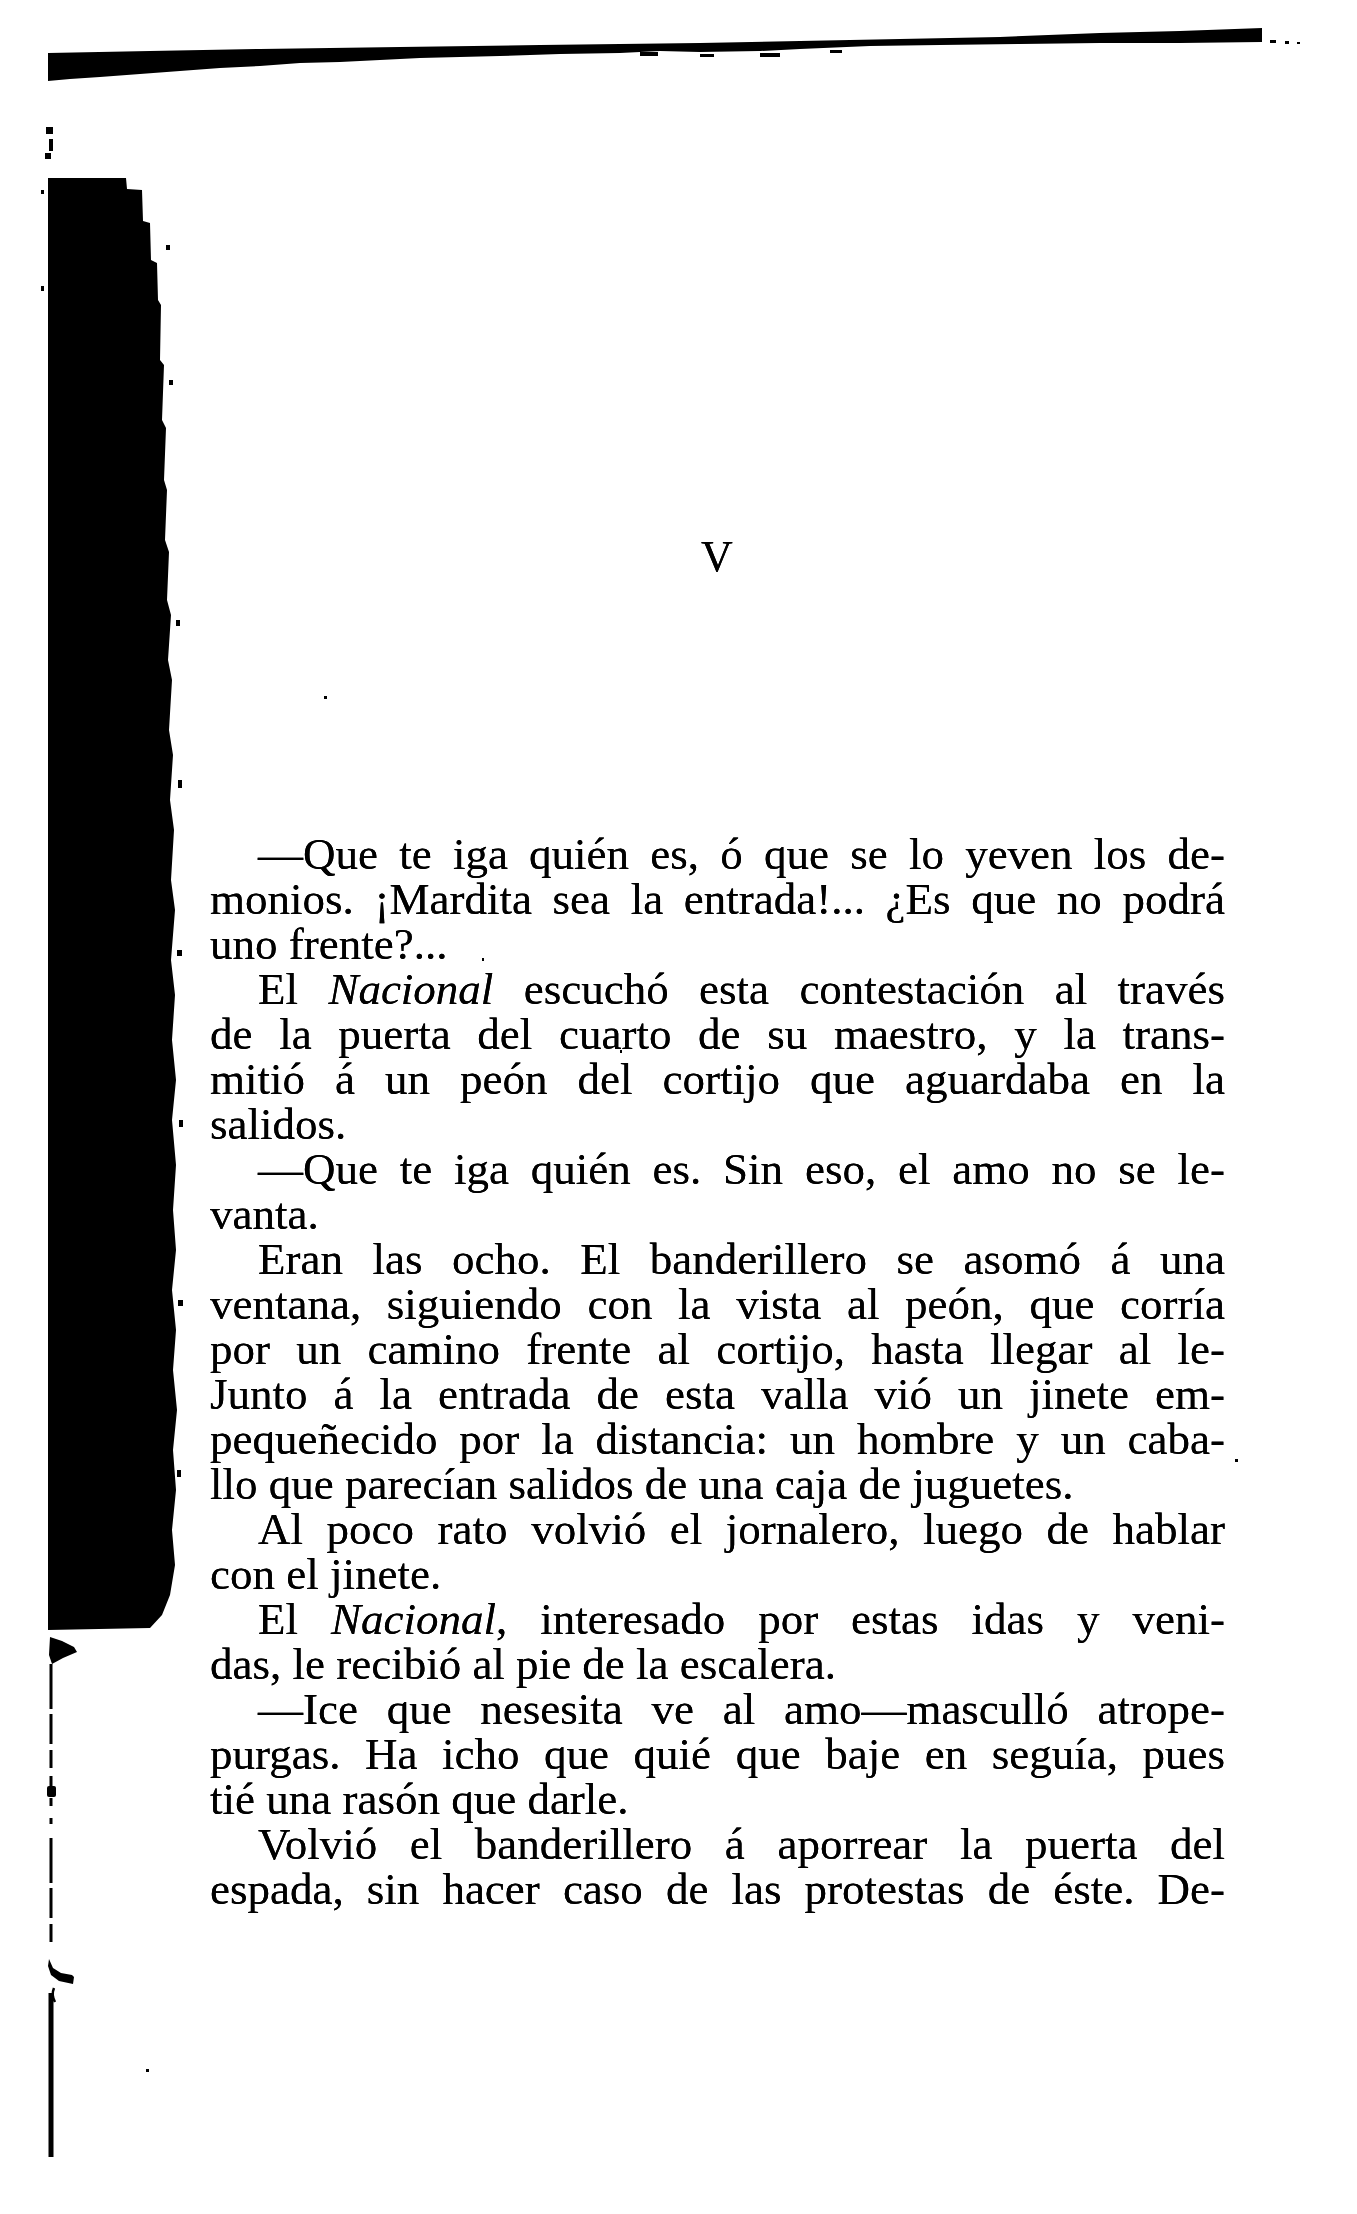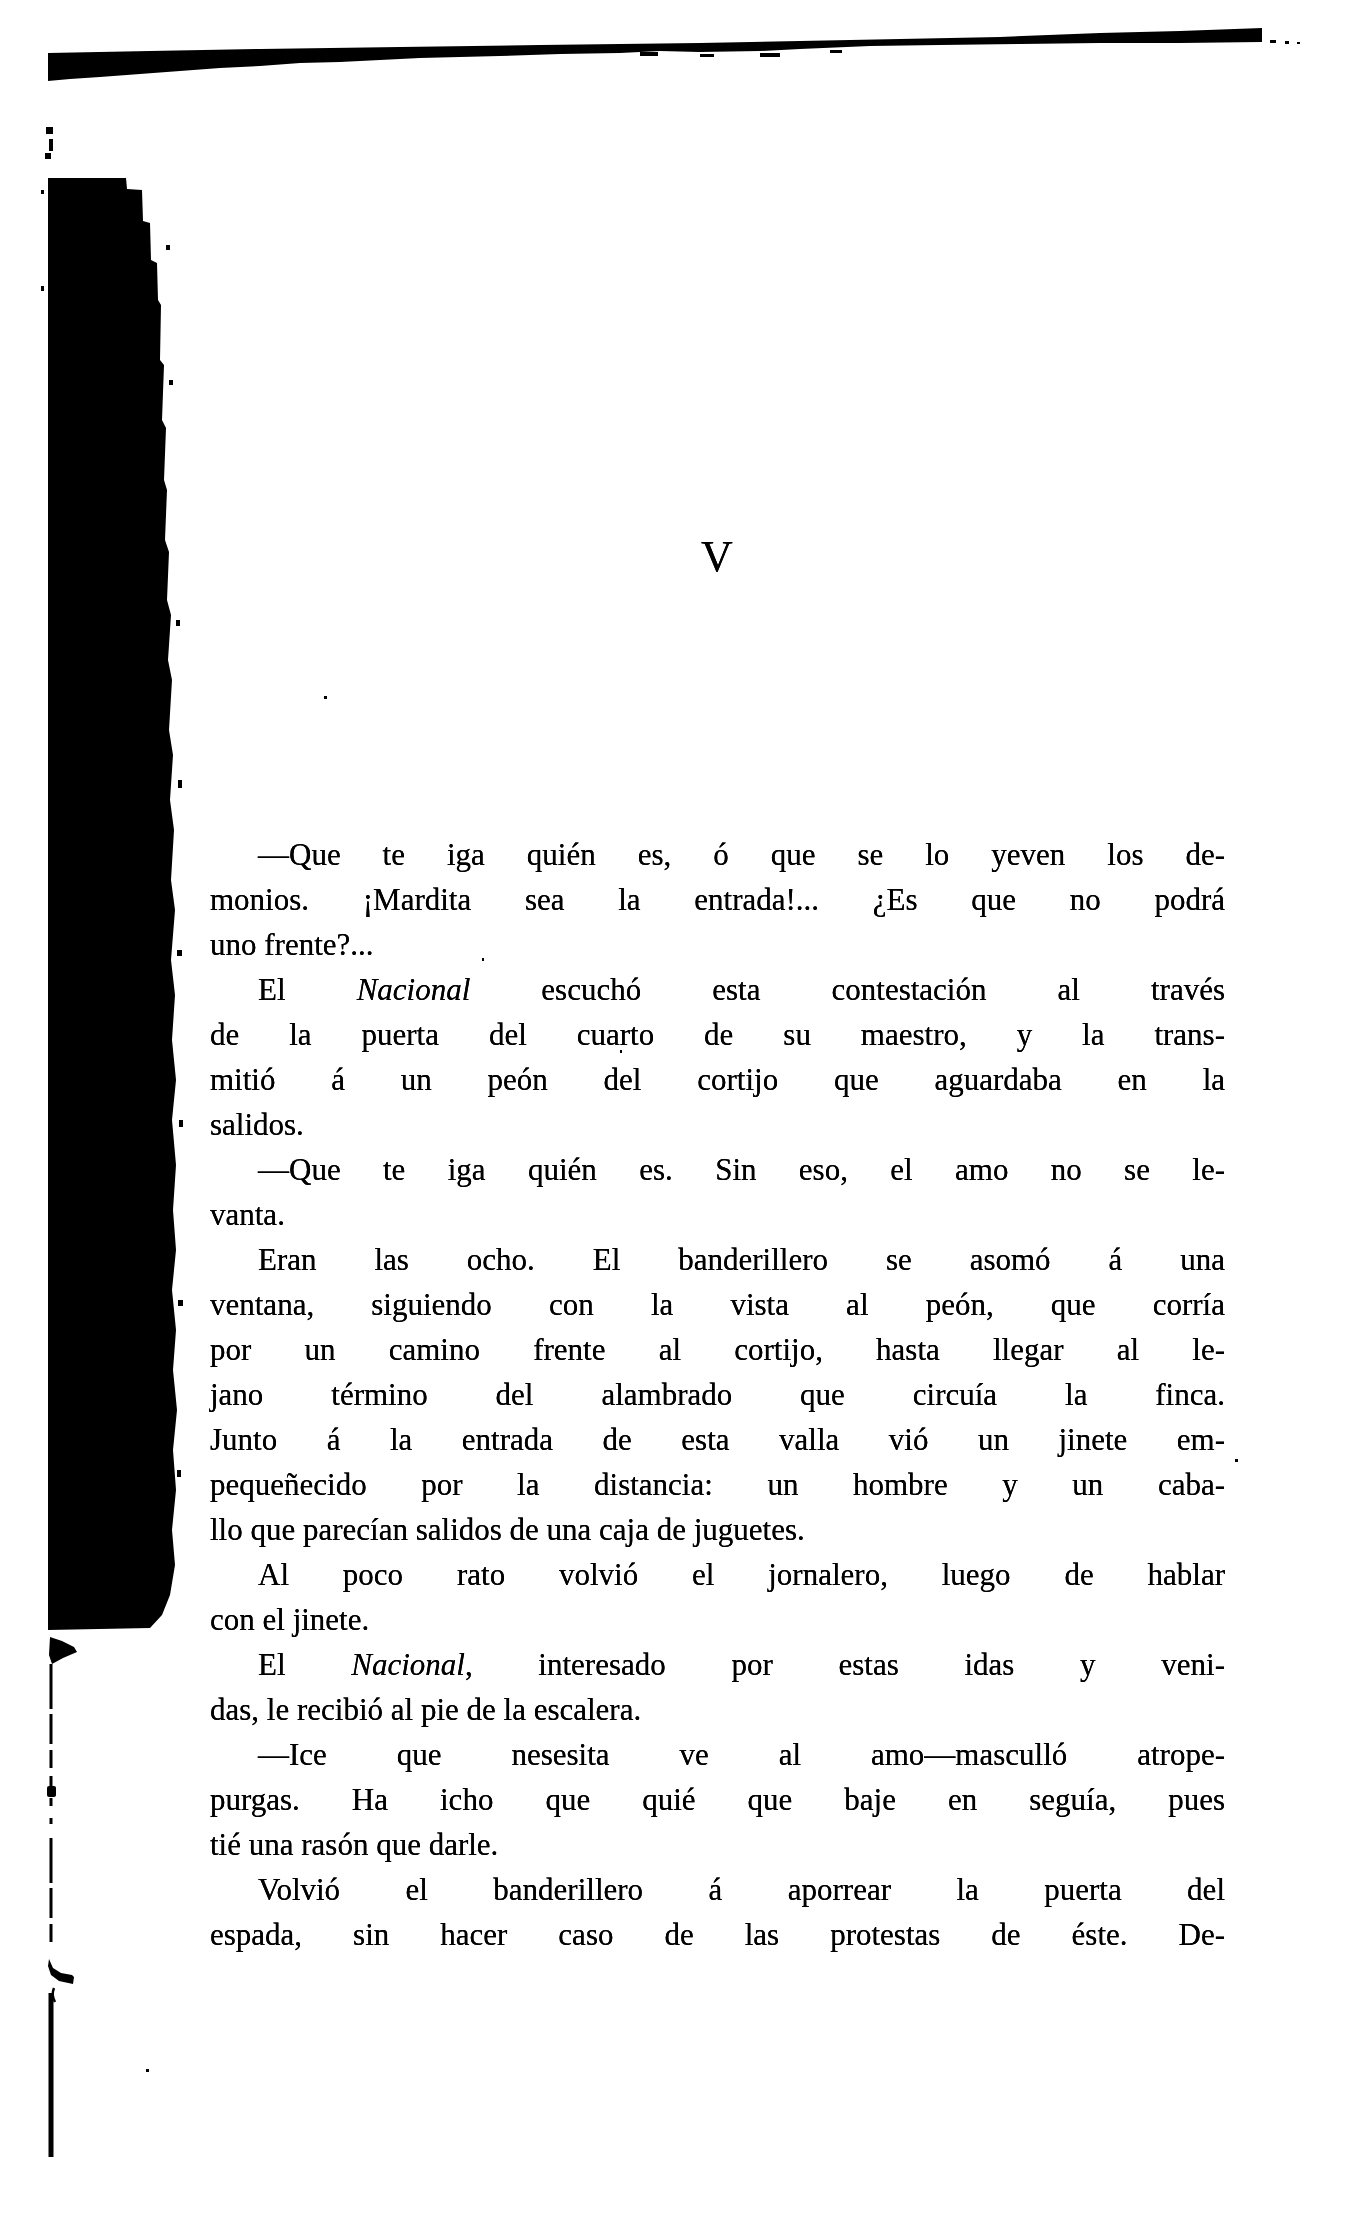--- a/index.html
+++ b/index.html
@@ -11,21 +11,21 @@
     color:var(--ink);
   }
   .artifact-layer { position:absolute; left:0; top:0; pointer-events:none; }
   .chapter-heading {
     position:absolute; left:210px; top:534px; width:1015px;
     text-align:center; font-size:44px; line-height:46px;
     letter-spacing:1px; text-shadow:0 0 0.6px var(--ink);
   }
   .text-block {
     position:absolute; left:210px; top:832px; width:1015px;
-    font-size:31px; line-height:45px;
+    font-size:45px; line-height:45px;
     text-shadow:0 0 0.55px var(--ink);
   }
   .text-line { height:45px; text-align:left; }
   .text-line.justify { text-align:justify; text-align-last:justify; -moz-text-align-last:justify; }
   .text-line.indent { text-indent:48px; }
   .seg-italic { font-style:italic;margin-top:16px; }
 </style>
 </head>
 <body>
 
@@ -91,21 +91,20 @@
     <div class="text-line"><span>uno frente?...</span></div>
     <div class="text-line justify indent"><span>El </span><span class="seg-italic">Nacional</span><span> escuchó esta contestación al través</span></div>
     <div class="text-line justify"><span>de la puerta del cuarto de su maestro, y la trans-</span></div>
     <div class="text-line justify"><span>mitió á un peón del cortijo que aguardaba en la</span></div>
     <div class="text-line"><span>salidos.</span></div>
     <div class="text-line justify indent"><span>—Que te iga quién es. Sin eso, el amo no se le-</span></div>
     <div class="text-line"><span>vanta.</span></div>
     <div class="text-line justify indent"><span>Eran las ocho. El banderillero se asomó á una</span></div>
     <div class="text-line justify"><span>ventana, siguiendo con la vista al peón, que corría</span></div>
     <div class="text-line justify"><span>por un camino frente al cortijo, hasta llegar al le-</span></div>
-    <div class="text-line justify"><span>jano término del alambrado que circuía la finca.</span></div>
     <div class="text-line justify"><span>Junto á la entrada de esta valla vió un jinete em-</span></div>
     <div class="text-line justify"><span>pequeñecido por la distancia: un hombre y un caba-</span></div>
     <div class="text-line"><span>llo que parecían salidos de una caja de juguetes.</span></div>
     <div class="text-line justify indent"><span>Al poco rato volvió el jornalero, luego de hablar</span></div>
     <div class="text-line"><span>con el jinete.</span></div>
     <div class="text-line justify indent"><span>El </span><span class="seg-italic">Nacional</span><span>, interesado por estas idas y veni-</span></div>
     <div class="text-line"><span>das, le recibió al pie de la escalera.</span></div>
     <div class="text-line justify indent"><span>—Ice que nesesita ve al amo—masculló atrope-</span></div>
     <div class="text-line justify"><span>purgas. Ha icho que quié que baje en seguía, pues</span></div>
     <div class="text-line"><span>tié una rasón que darle.</span></div>

